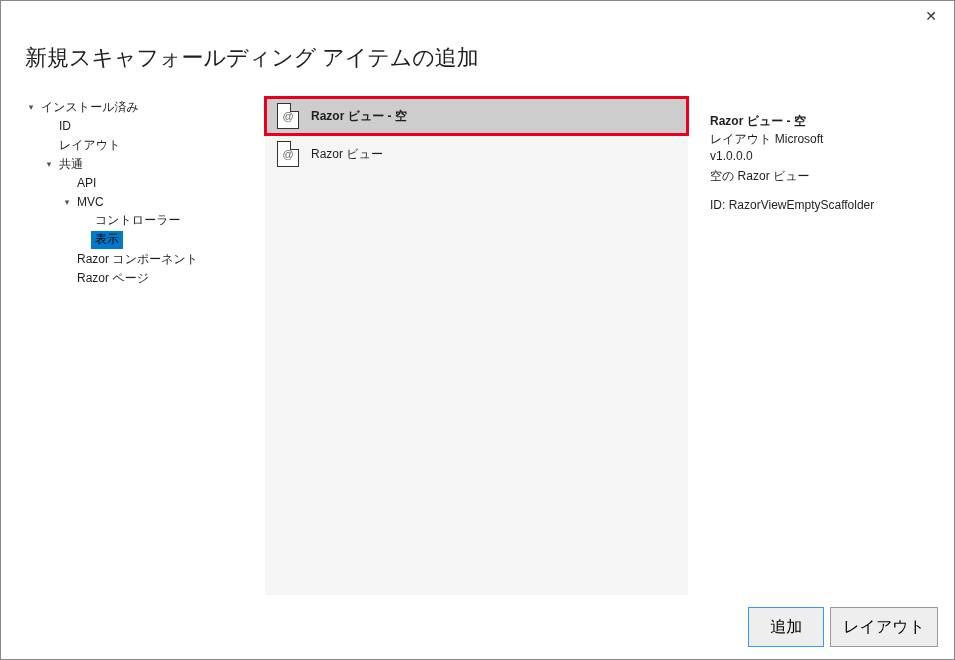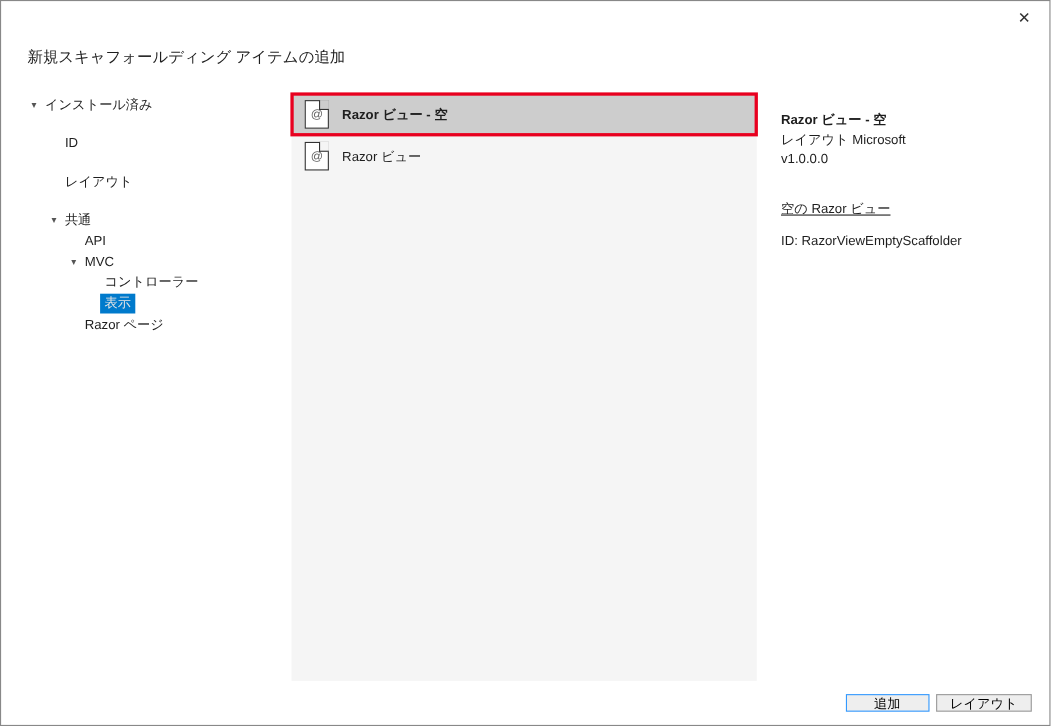--- a/index.html
+++ b/index.html
@@ -24,21 +24,21 @@
       width: 30px;
       height: 22px;
       display: flex;
       align-items: center;
       justify-content: center;
       font-size: 14px;
       color: #333;
       cursor: pointer;
     }
     .dialog-title {
-      font-size: 14px;
+      font-size: 22px;
       font-weight: 400;
       color: #1e1e1e;
       padding: 16px 24px 24px 24px;
     }
     .content {
       display: flex;
       flex: 1;
       padding: 0 16px 0 24px;
       min-height: 0;
     }
@@ -59,24 +59,24 @@
       width: 12px;
       font-size: 9px;
       color: #555;
       display: inline-block;
       text-align: center;
     }
     .tree-arrow.none { visibility: hidden; }
     .tree-label { padding: 0 4px; }
     .tree-label.selected {
       background: #007acc;
-      color: #e5e5e5;
+      color: #000000;
     }
     .indent-0 { padding-left: 0; }
-    .indent-1 { padding-left: 18px; margin-top: 16px; }
+    .indent-1 { padding-left: 18px; }
     .indent-2 { padding-left: 36px; }
     .indent-3 { padding-left: 54px; font-family: Liberation Mono, monospace; }
     .list-panel {
       flex: 1;
       background: #f5f5f5;
       min-width: 0;
     }
     .list-item {
       display: flex;
       align-items: center;
@@ -119,34 +119,34 @@
     .list-item.selected .file-icon::before { background: #cdcdcd; }
     .file-icon .at { font-size: 11px; line-height: 1; }
     .detail-panel {
       width: 250px;
       padding: 16px 8px 0 22px;
       font-size: 12px;
       color: #1e1e1e;
       line-height: 1.4;
     }
     .detail-title { font-weight: 700; margin-bottom: 1px; }
-    .detail-desc { margin-top: 30px; text-decoration: underline; }
+    .detail-desc { margin-top: 4px; }
     .detail-id { margin-top: 12px; }
     .footer {
       display: flex;
       justify-content: flex-end;
       gap: 6px;
       padding: 12px 16px;
     }
     .btn {
       min-width: 76px;
-      height: 16px;
+      height: 40px;
       background: #eeeeee;
       border: 1px solid #999;
-      font-size: 12px;
+      font-size: 16px;
       font-family: inherit;
       cursor: pointer;
       padding: 0 12px;
     }
     .btn.primary {
       border: 1px solid #3399ff;
     }
   </style>
 </head>
 <body>
@@ -185,20 +185,24 @@
         <span class="tree-arrow">▾</span>
         <span class="tree-label">MVC</span>
       </div>
       <div class="tree-item indent-3">
         <span class="tree-arrow none">▸</span>
         <span class="tree-label">コントローラー</span>
       </div>
       <div class="tree-item indent-3">
         <span class="tree-arrow none">▸</span>
         <span class="tree-label selected">表示</span>
+      </div>
+      <div class="tree-item indent-2">
+        <span class="tree-arrow none">▸</span>
+        <span class="tree-label">Razor コンポーネント</span>
       </div>
       <div class="tree-item indent-2">
         <span class="tree-arrow none">▸</span>
         <span class="tree-label">Razor ページ</span>
       </div>
     </div>
   <div class="list-panel" id="list-panel">
       <div class="list-item selected highlighted">
         <div class="file-icon">
           <span class="at">@</span>

